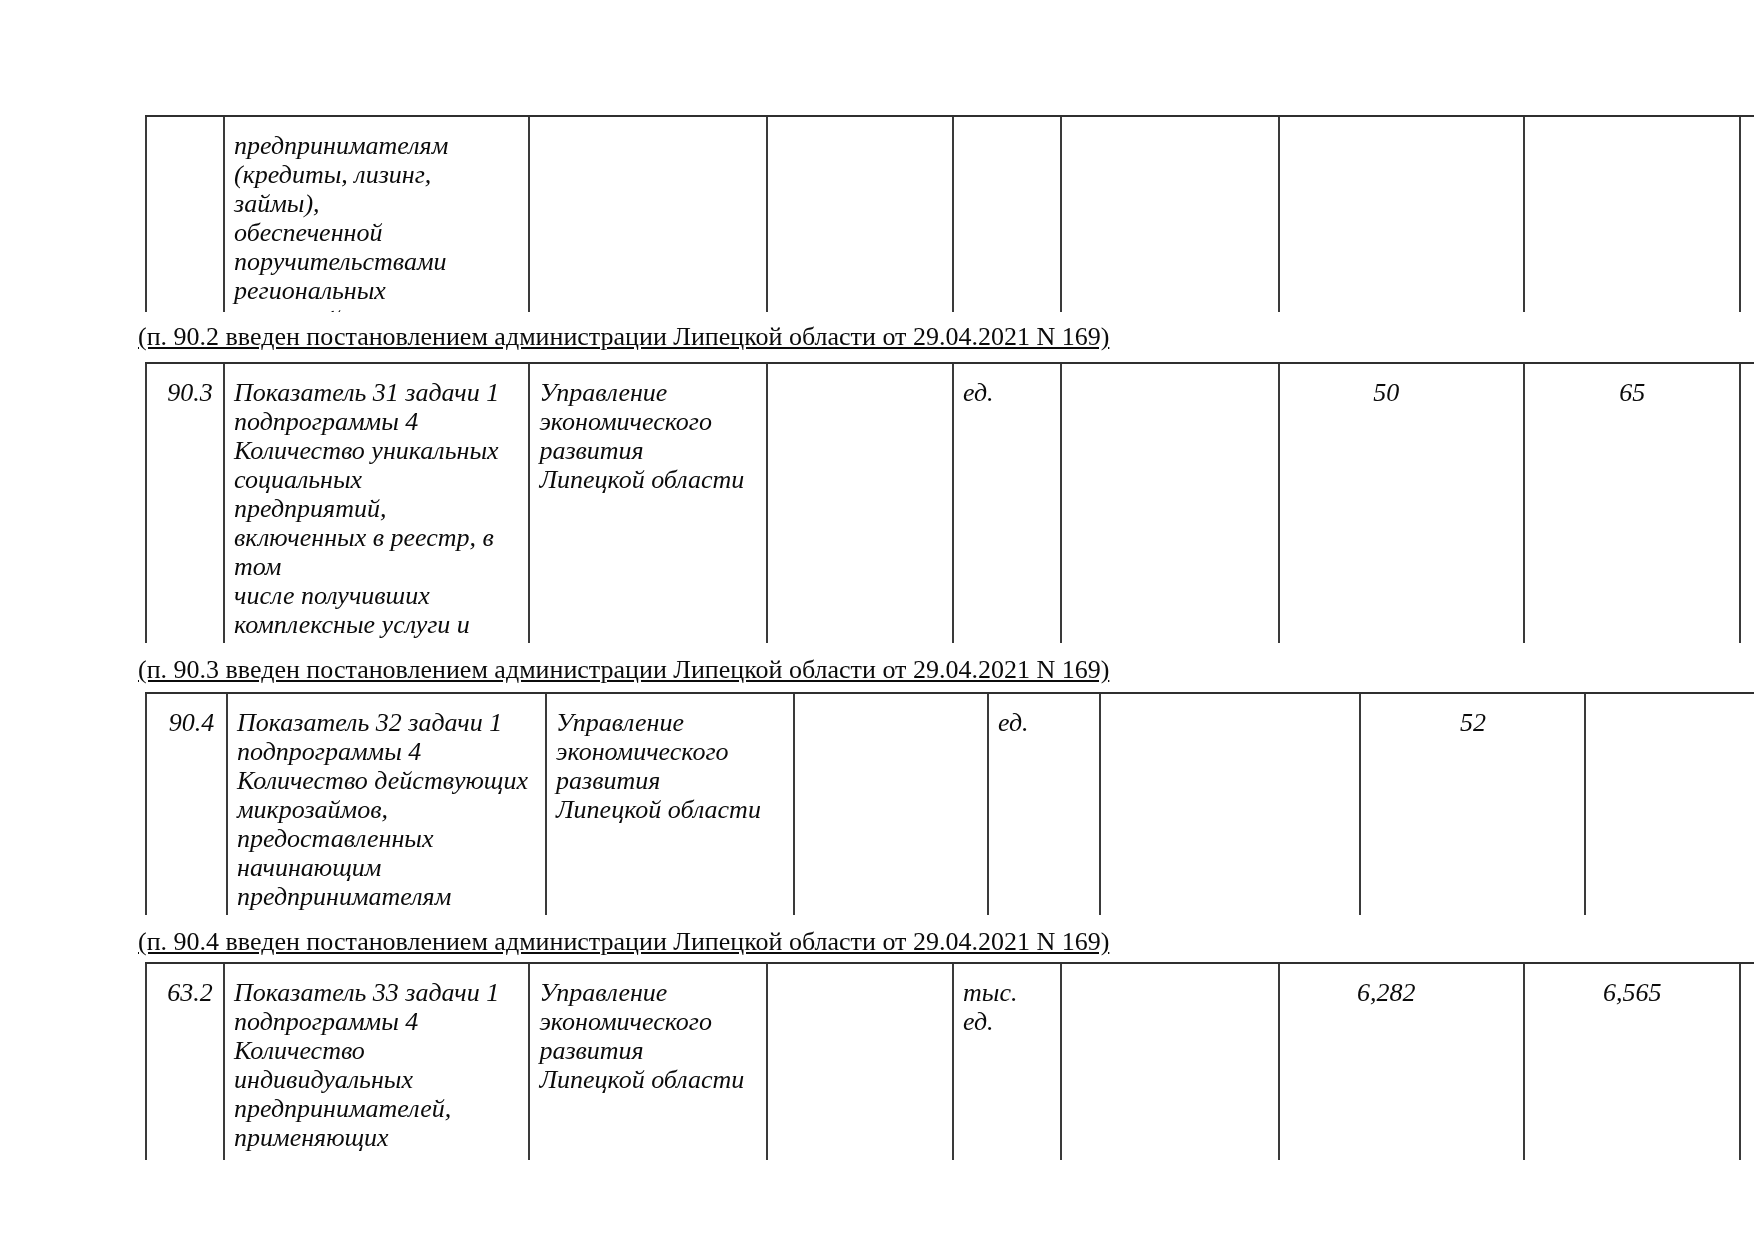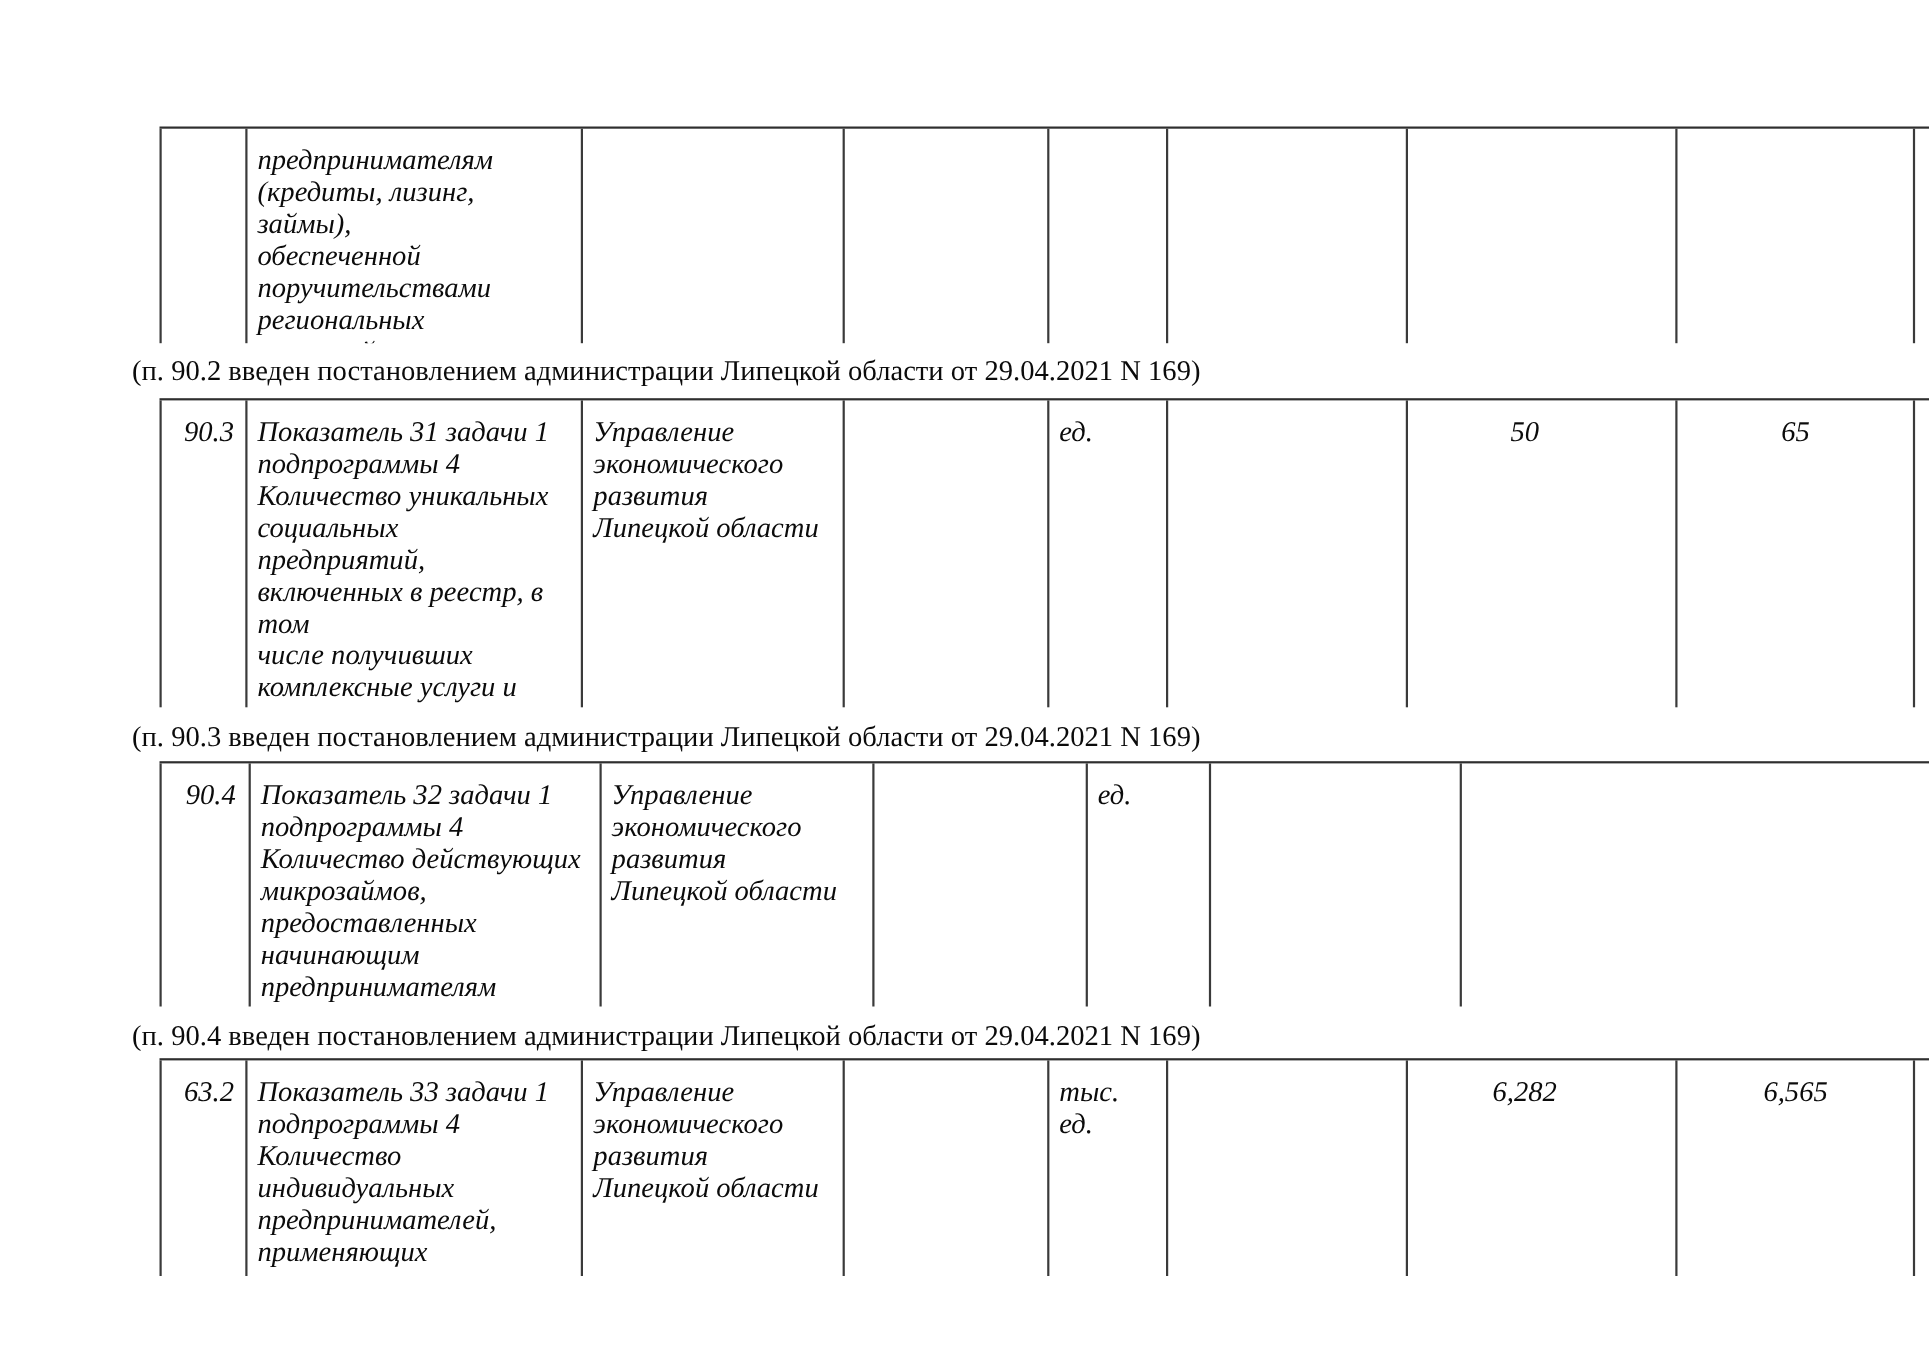--- a/index.html
+++ b/index.html
@@ -35,23 +35,24 @@
   .c2 { width:319px; }
   .c3 { width:248px; }
   .c4 { width:194px; }
   .c5 { width:112px; }
   .c6 { width:228px; }
   .c7 { width:222px; text-align:center; }
   .c8 { width:225px; text-align:center;margin-left:32px; }
   .c9 { width:16px;  padding:0; }
   .note {
     position:absolute;
-    left:120px;
+    left:138px;
     line-height:30px;
     white-space:nowrap;
+    text-decoration:underline;
   }
 </style>
 </head>
 <body>
 
 <div class="fragment" style="top:115px;height:197px">
   <div class="cell c1"></div>
   <div class="cell c2">предпринимателям
 (кредиты, лизинг, займы),
 обеспеченной
@@ -103,20 +104,21 @@
 предоставленных
 начинающим
 предпринимателям</div>
   <div class="cell c3">Управление
 экономического
 развития
 Липецкой области</div>
   <div class="cell c4"></div>
   <div class="cell c5">ед.</div>
   <div class="cell c6"></div>
+  <div class="cell c8">52</div>
   <div class="cell c9"></div>
 </div>
 
 <div class="note" style="top:927px">(п. 90.4 введен постановлением администрации Липецкой области от 29.04.2021 N 169)</div>
 
 <div class="fragment" style="top:962px;height:198px">
   <div class="cell c1">63.2</div>
   <div class="cell c2">Показатель 33 задачи 1
 подпрограммы 4
 Количество

